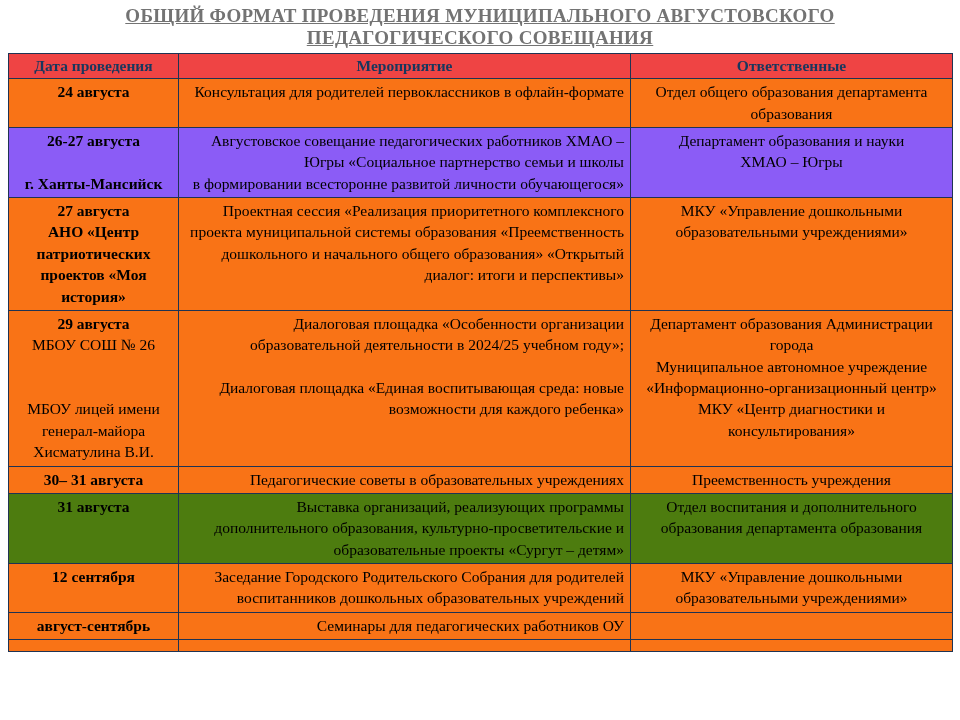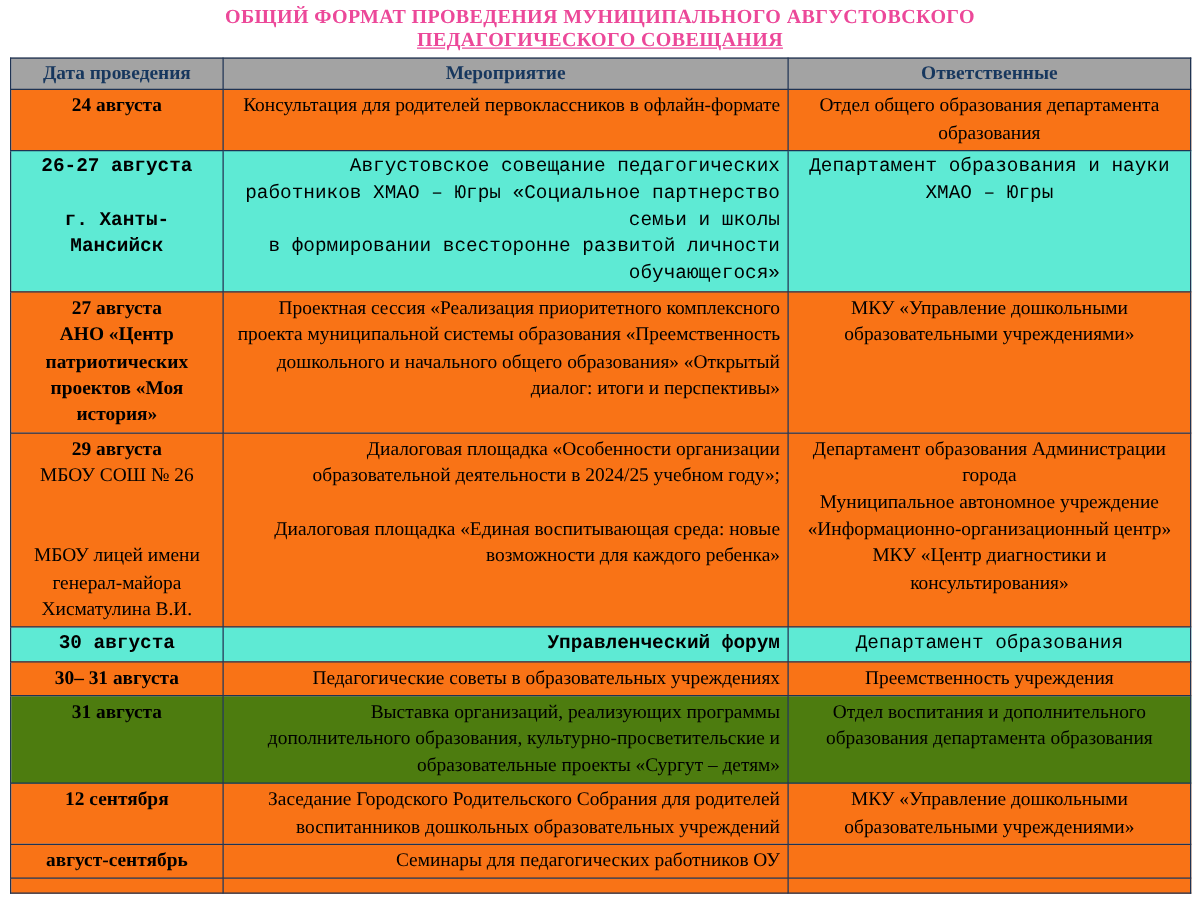--- a/index.html
+++ b/index.html
@@ -5,26 +5,27 @@
   * { margin:0; padding:0; box-sizing:border-box; }
   html,body { width:960px; height:720px; }
   body {
     background:#ffffff;
     font-family:"Liberation Serif", serif;
     overflow:hidden;
   }
   .slide { width:960px; height:720px; padding:5px 8px 0 8px; }
   .title {
     text-align:center;
-    color:#ec4899;
+    color:#737373;
     font-weight:bold;
-    font-size:16px;
+    font-size:19px;
     line-height:1.18;
     letter-spacing:0.3px;
     margin-bottom:3px;
+    text-decoration:underline;
   }
   .title .t1 { display:block; }
   .title .t2 { display:block; text-decoration:underline; }
   table.schedule {
     width:944px;
     border-collapse:collapse;
     table-layout:fixed;
   }
   col.c-date { width:170px; }
   col.c-event { width:452px; }
@@ -32,36 +33,36 @@
   th, td {
     border:1px solid #1F3353;
     padding:2px 6px 3px 6px;
     font-size:15.5px;
     line-height:1.38;
     vertical-align:top;
     white-space:pre-line;
     color:#000;
   }
   thead th {
-    background:#a3a3a3;
+    background:#ef4444;
     color:#17375E;
     font-weight:bold;
     text-align:center;
     padding:1px 4px 2px 4px;
     white-space:normal;
     vertical-align:middle;
     margin-left:20px;
   }
   .cell-date { text-align:center; }
   .cell-date .bold { font-weight:bold; }
   .cell-event { text-align:right; }
   .cell-event.bold { font-weight:bold; }
   .cell-resp { text-align:center; }
   tr.bg-white td { background:#f97316; }
-  tr.bg-green td { background:#5eead4;font-family:Liberation Mono, monospace; }
+  tr.bg-green td { background:#8b5cf6; }
   tr.bg-lavender td { background:#4d7c0f; }
   tr.empty td { height:12px; padding:0; }
 </style>
 </head>
 <body>
 
 <div class="slide">
   <h1 class="title">
     <span class="t1">ОБЩИЙ ФОРМАТ ПРОВЕДЕНИЯ МУНИЦИПАЛЬНОГО АВГУСТОВСКОГО</span>
     <span class="t2">ПЕДАГОГИЧЕСКОГО СОВЕЩАНИЯ</span>
@@ -107,25 +108,20 @@
 
 
 МБОУ лицей имени генерал-майора Хисматулина В.И.</span></td>
           <td class="cell-event">Диалоговая площадка «Особенности организации образовательной деятельности в 2024/25 учебном году»;
 
 Диалоговая площадка «Единая воспитывающая среда: новые возможности для каждого ребенка»</td>
           <td class="cell-resp">Департамент образования Администрации города
 Муниципальное автономное учреждение «Информационно-организационный центр»
 МКУ «Центр диагностики и консультирования»</td>
         </tr>
-        <tr class="bg-green">
-          <td class="cell-date"><span class="bold">30 августа</span></td>
-          <td class="cell-event bold">Управленческий  форум</td>
-          <td class="cell-resp">Департамент образования</td>
-        </tr>
         <tr class="bg-white">
           <td class="cell-date"><span class="bold">30– 31 августа</span></td>
           <td class="cell-event">Педагогические  советы в образовательных учреждениях</td>
           <td class="cell-resp">Преемственность учреждения</td>
         </tr>
         <tr class="bg-lavender">
           <td class="cell-date"><span class="bold">31 августа</span></td>
           <td class="cell-event">Выставка организаций, реализующих  программы дополнительного образования, культурно-просветительские  и образовательные проекты «Сургут  – детям»</td>
           <td class="cell-resp">Отдел воспитания и дополнительного образования департамента  образования</td>
         </tr>

